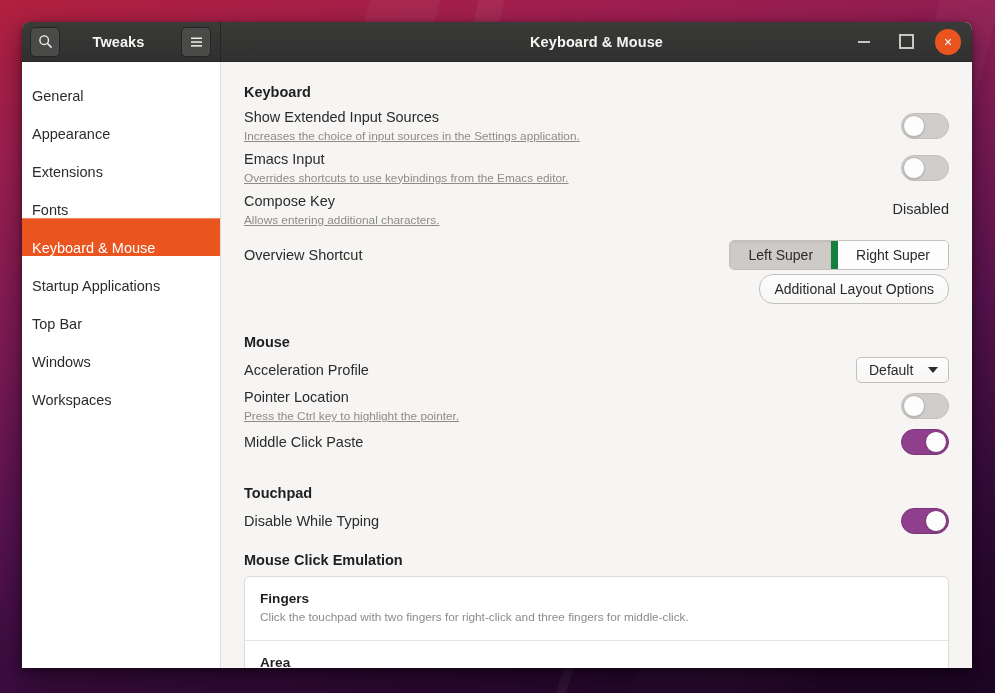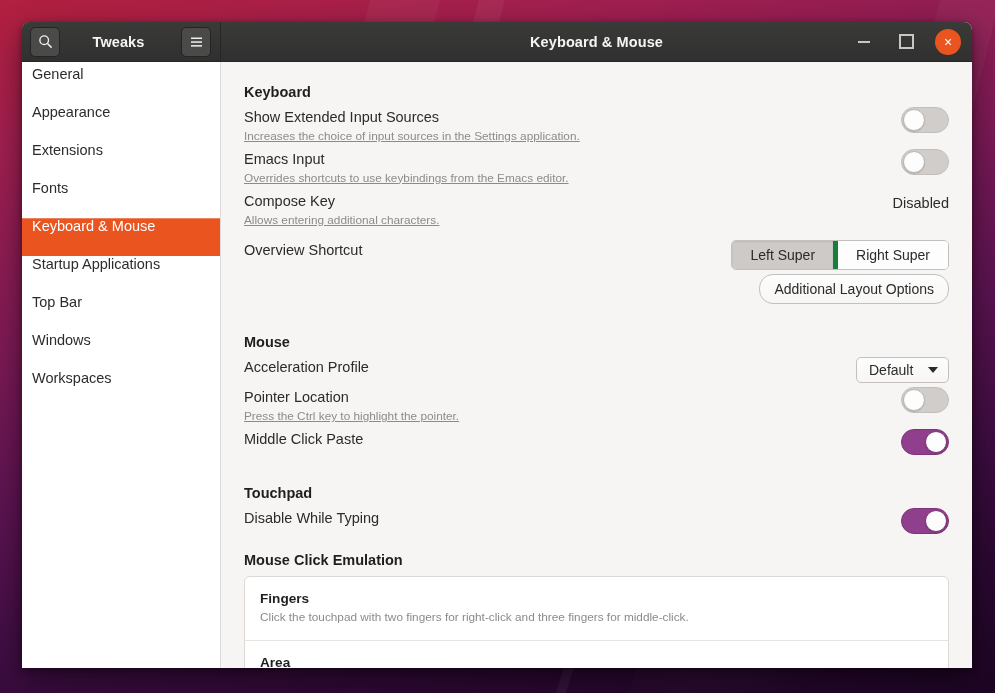--- a/index.html
+++ b/index.html
@@ -179,21 +179,21 @@
     width: 199px;
     flex: 0 0 199px;
     background: #ffffff;
     border-right: 1px solid #dedbd8;
     padding-top: 4px;
     overflow: hidden;
   }
   .nav-item {
     height: 38px;
     display: flex;
-    align-items: flex-start;
+    align-items: flex-end;
     padding: 0 0 0 10px;
     font-size: 14.5px;
     color: #2c2c2c;
     cursor: pointer;
   }
   .nav-item.selected {
     background: #e9541f;
     color: #ffffff;
     box-shadow: inset 0 1px 0 rgba(255,255,255,0.28);
   }
@@ -210,21 +210,21 @@
   .group-title {
     font-size: 14.5px;
     font-weight: bold;
     color: #1f1f1f;
     margin-bottom: 5px;
   }
   .group + .group { margin-top: 28px; }
 
   .row {
     display: flex;
-    align-items: flex-start;
+    align-items: center;
     min-height: 24px;
     padding: 2px 0;
   }
   .row-text { flex: 1; padding-right: 14px; min-width: 0; }
   .row-label {
     font-size: 14.5px;
     color: #2b2b2b;
     line-height: 1.38;
   }
   .row-desc {
@@ -281,21 +281,21 @@
     height: 30px;
   }
   .seg {
     padding: 0 18px;
     display: flex;
     align-items: center;
     font-size: 14px;
     color: #2b2b2b;
     background: #fdfdfd;
     cursor: pointer;
-    border-right: 5px solid #15803d;
+    border-right: 7px solid #15803d;
   }
   .seg:last-child { border-right: none; }
   .seg.active {
     background: #cdcac7;
     box-shadow: inset 0 1px 2px rgba(0,0,0,0.08);
   }
 
   
   .btn {
     height: 30px;

